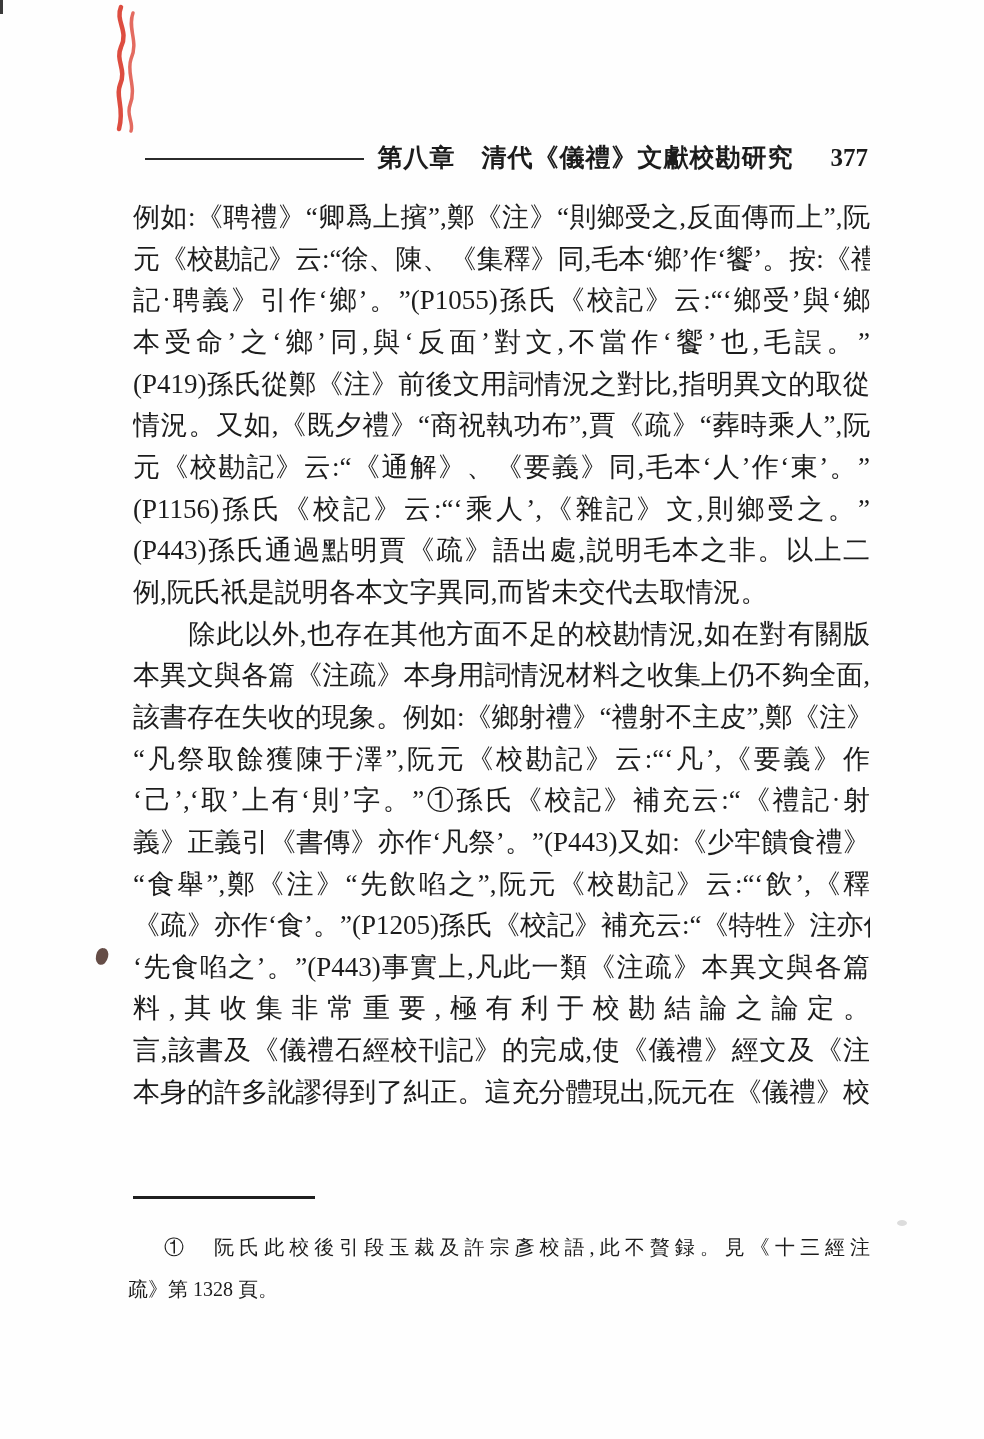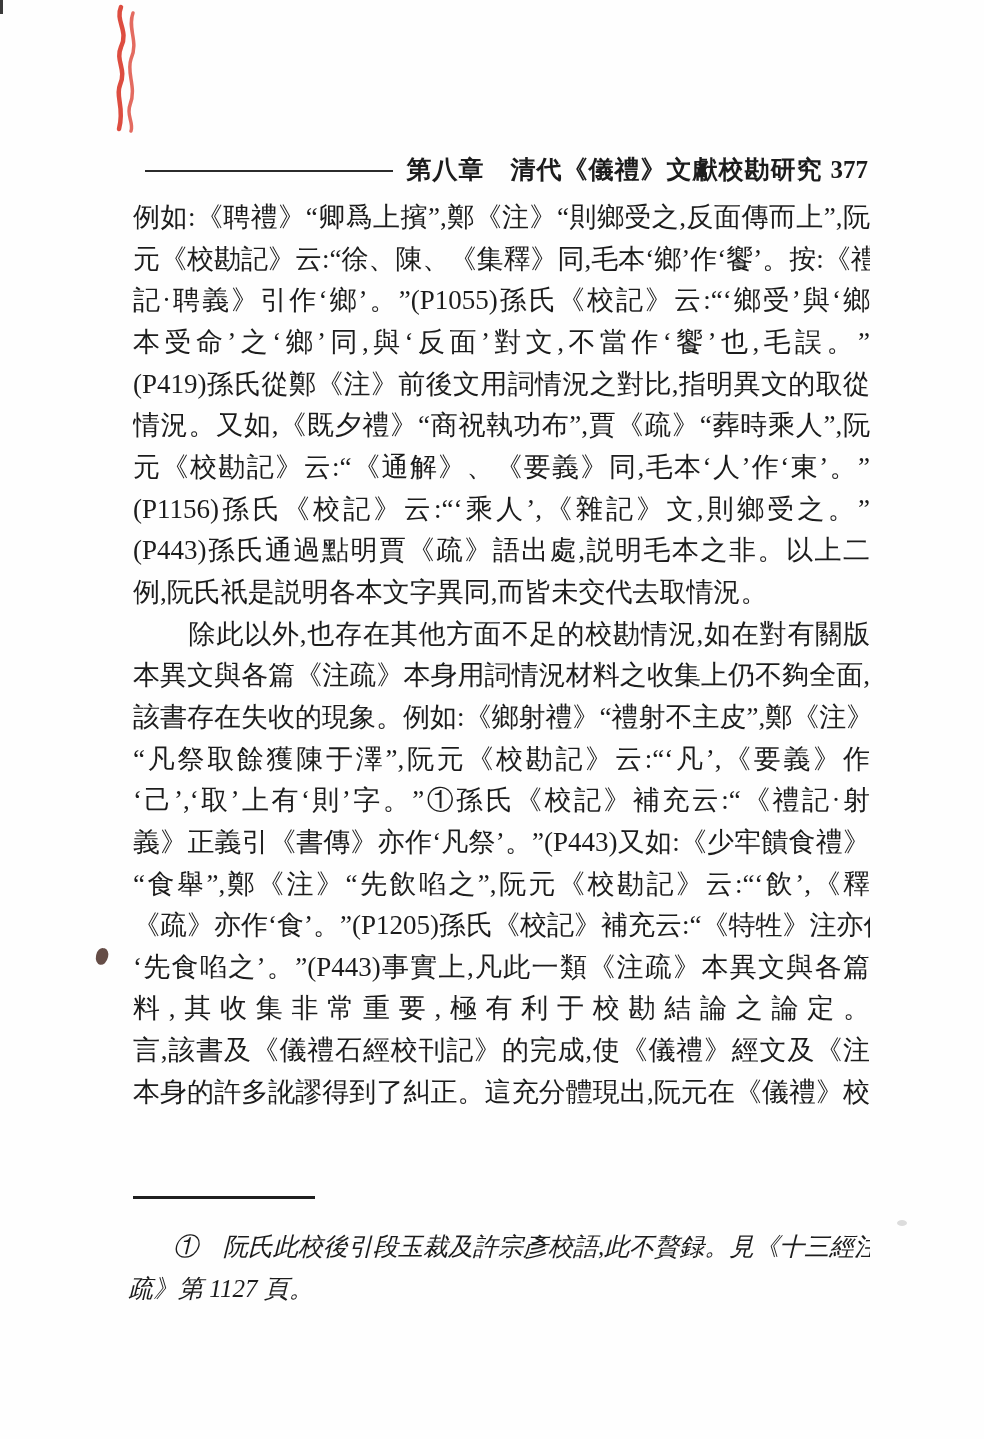--- a/index.html
+++ b/index.html
@@ -7,40 +7,40 @@
     position:relative;
     width:984px; height:1439px;
     margin:0 auto;
     background:#fefefe;
     overflow:hidden;
     font-family:"Liberation Serif","DejaVu Serif",serif;
     color:#1c1c1c;
   }
   
   .header {
-    position:absolute; top:153px; left:145px; right:116px;
+    position:absolute; top:141px; left:145px; right:116px;
     display:flex; align-items:center;
     font-family:"Liberation Sans","DejaVu Sans",sans-serif;
   }
   .header-rule {
     flex:1 1 auto; height:0;
     border-top:2px solid #2b2b2b;
     margin-right:14px;
     margin-top:2px;
   }
   .header-title {
     flex:0 0 auto;
     font-size:25px; font-weight:bold;
     letter-spacing:1px;
     white-space:nowrap;
   }
   .header-page {
     flex:0 0 auto;
     font-size:25px; font-weight:bold;
-    margin-left:8px;
+    margin-left:37px;
     font-family:"Liberation Serif","DejaVu Serif",serif;
   }
   
   .body-text {
     position:absolute; top:197px; left:133px; width:737px;
   }
   .body-text .line {
     height:41.66px; overflow:hidden;
     font-size:27px; line-height:41.66px;
     white-space:nowrap;
@@ -57,26 +57,25 @@
   .footnote-rule {
     position:absolute; top:1196px; left:133px;
     width:182px; height:0;
     border-top:3px solid #1f1f1f;
   }
   .footnote {
     position:absolute; top:1226px; left:128px; width:742px;
   }
   .footnote .line {
     height:42px; overflow:hidden;
-    font-size:25px; line-height:42px;
+    font-size:20px; line-height:42px;
     white-space:nowrap;
     text-align:justify;
     text-align-last:justify;
     text-justify:inter-character;
-    font-style:italic;
   }
   .footnote .line:first-child { text-indent:1.8em; }
   .footnote .line:last-child  { text-align-last:left; white-space:normal; }
   
   .red-pen-mark {
     position:absolute; left:107px; top:3px;
     width:38px; height:132px;
   }
   .ink-smudge {
     position:absolute; left:96px; top:948px;
@@ -133,20 +132,20 @@
       <div class="line">《疏》亦作‘食’。”(P1205)孫氏《校記》補充云:“《特牲》注亦作</div>
       <div class="line">‘先食啗之’。”(P443)事實上,凡此一類《注疏》本異文與各篇</div>
       <div class="line">料,其收集非常重要,極有利于校勘結論之論定。</div>
       <div class="line">言,該書及《儀禮石經校刊記》的完成,使《儀禮》經文及《注疏》</div>
       <div class="line">本身的許多訛謬得到了糾正。這充分體現出,阮元在《儀禮》校</div>
     </div>
 
   <div class="footnote-rule"></div>
   <div class="footnote" id="footnote-lines">
       <div class="line">①　阮氏此校後引段玉裁及許宗彥校語,此不贅録。見《十三經注</div>
-      <div class="line">疏》第 1127 頁。</div>
+      <div class="line">疏》第 1328 頁。</div>
     </div>
 
   <div class="ink-smudge"></div>
   <div class="corner-artifact"></div>
   <div class="scan-speck"></div>
 
 </div>
 
 </body></html>

